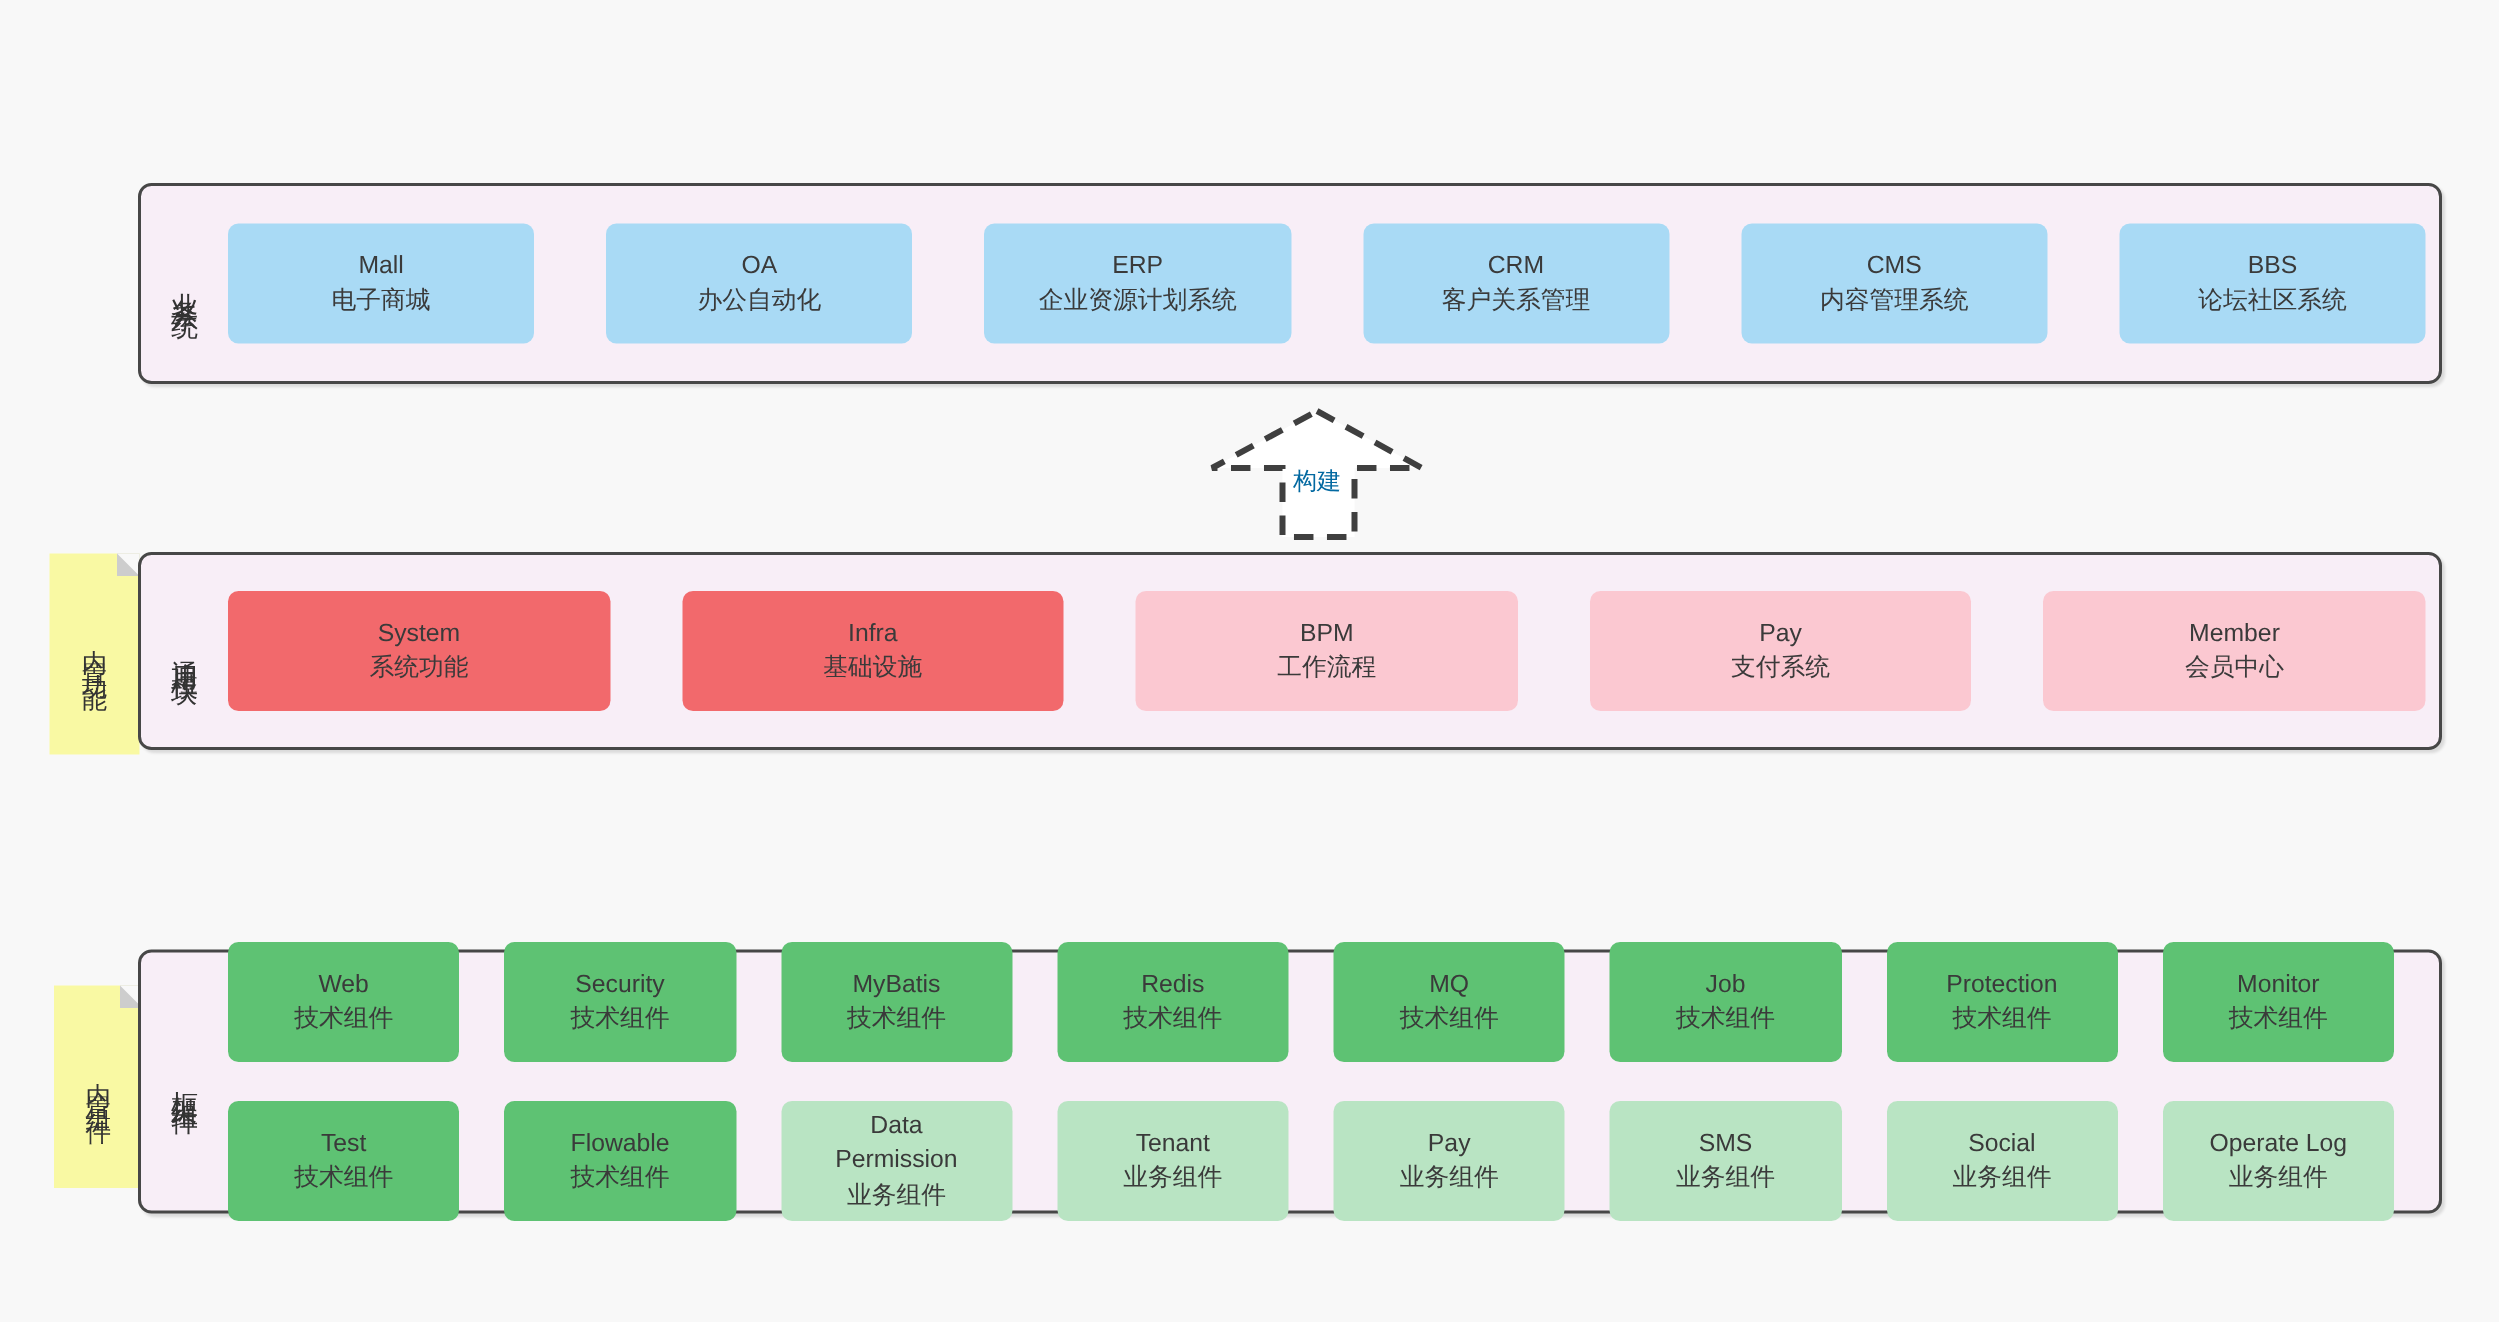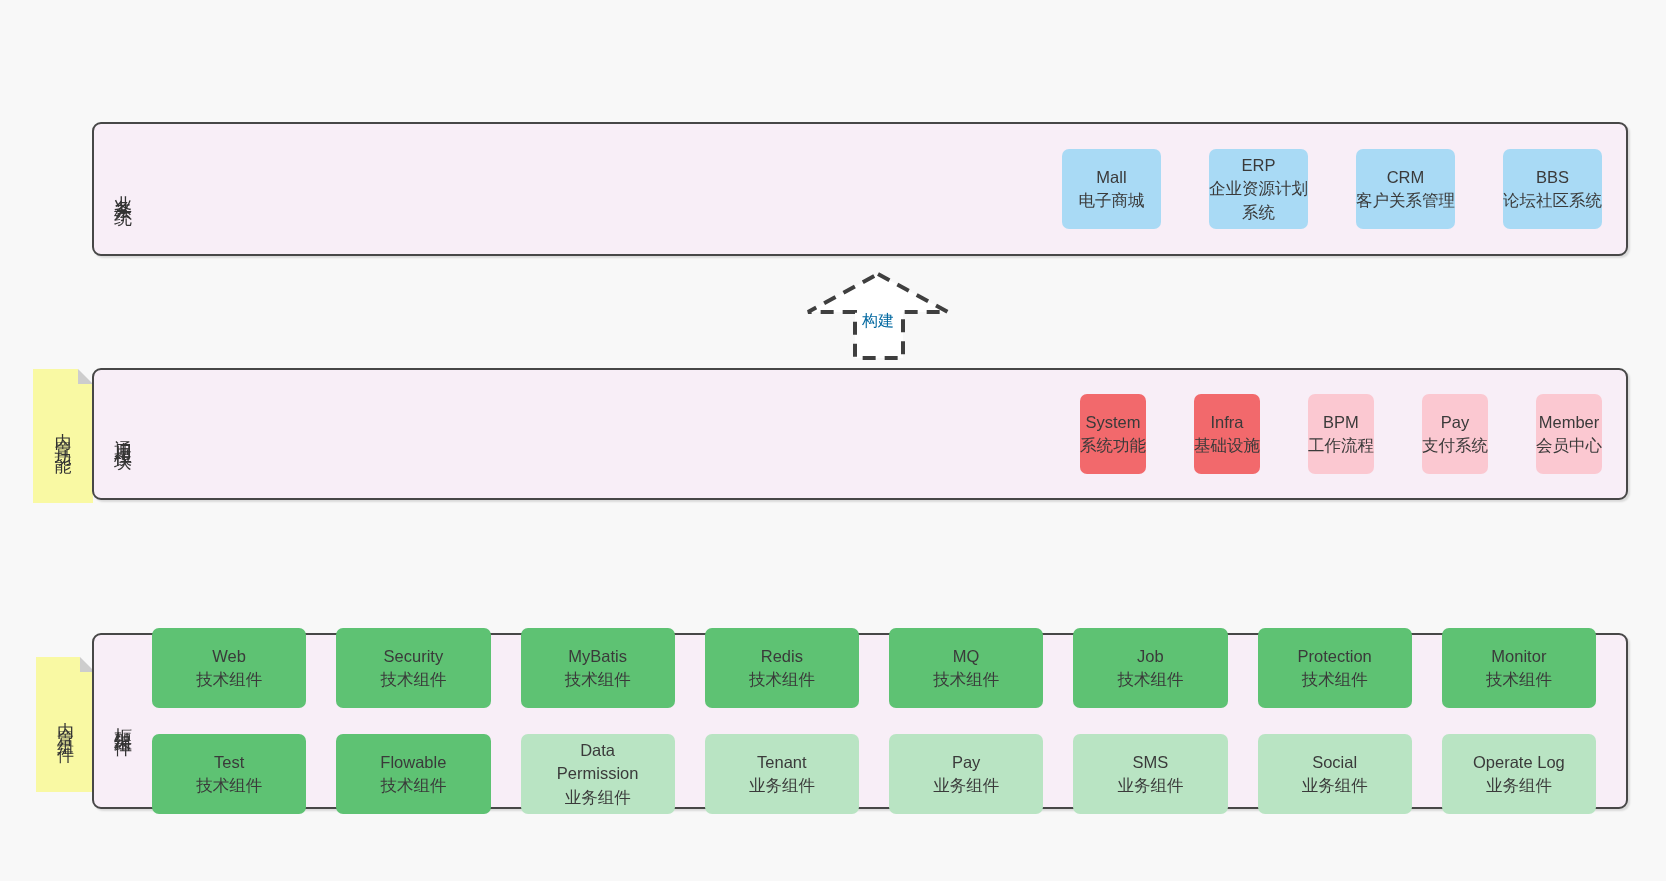--- a/index.html
+++ b/index.html
@@ -26,21 +26,21 @@
   .band-3{top:633px;height:176px;}
   .band-label{
     width:58px;flex:0 0 58px;
     display:flex;align-items:center;justify-content:center;
     writing-mode:vertical-rl;text-orientation:upright;
     font-size:18px;letter-spacing:4px;color:#333;
   }
   .band-rows{
     flex:1;display:flex;flex-direction:column;justify-content:center;
   }
-  .band-1 .band-rows,.band-2 .band-rows{padding-right:24px;align-items:flex-end;}
+  .band-1 .band-rows,.band-2 .band-rows{padding-right:9px;}
   .band-3 .band-rows{padding-right:30px;gap:26px;}
   .band-row{display:flex;}
   .band-1 .band-row,.band-2 .band-row{gap:48px;}
   .band-3 .band-row{gap:30px;}
   .box{
     flex:1;height:80px;border-radius:7px;
     display:flex;flex-direction:column;align-items:center;justify-content:center;
     text-align:center;font-size:16.5px;line-height:1.42;
   }
   .box-title{white-space:pre-line;}
@@ -86,26 +86,34 @@
 
   <div class="band band-1">
     <div class="band-label">业务系统</div>
     <div class="band-rows">
         <div class="band-row">
           <div class="box blue">
             <div class="box-title">Mall</div>
             <div class="box-subtitle">电子商城</div>
           </div>
           <div class="box blue">
+            <div class="box-title">OA</div>
+            <div class="box-subtitle">办公自动化</div>
+          </div>
+          <div class="box blue">
             <div class="box-title">ERP</div>
             <div class="box-subtitle">企业资源计划系统</div>
           </div>
           <div class="box blue">
             <div class="box-title">CRM</div>
             <div class="box-subtitle">客户关系管理</div>
+          </div>
+          <div class="box blue">
+            <div class="box-title">CMS</div>
+            <div class="box-subtitle">内容管理系统</div>
           </div>
           <div class="box blue">
             <div class="box-title">BBS</div>
             <div class="box-subtitle">论坛社区系统</div>
           </div>
         </div>
       </div>
   </div>
 
   <div class="arrow arrow-1">

